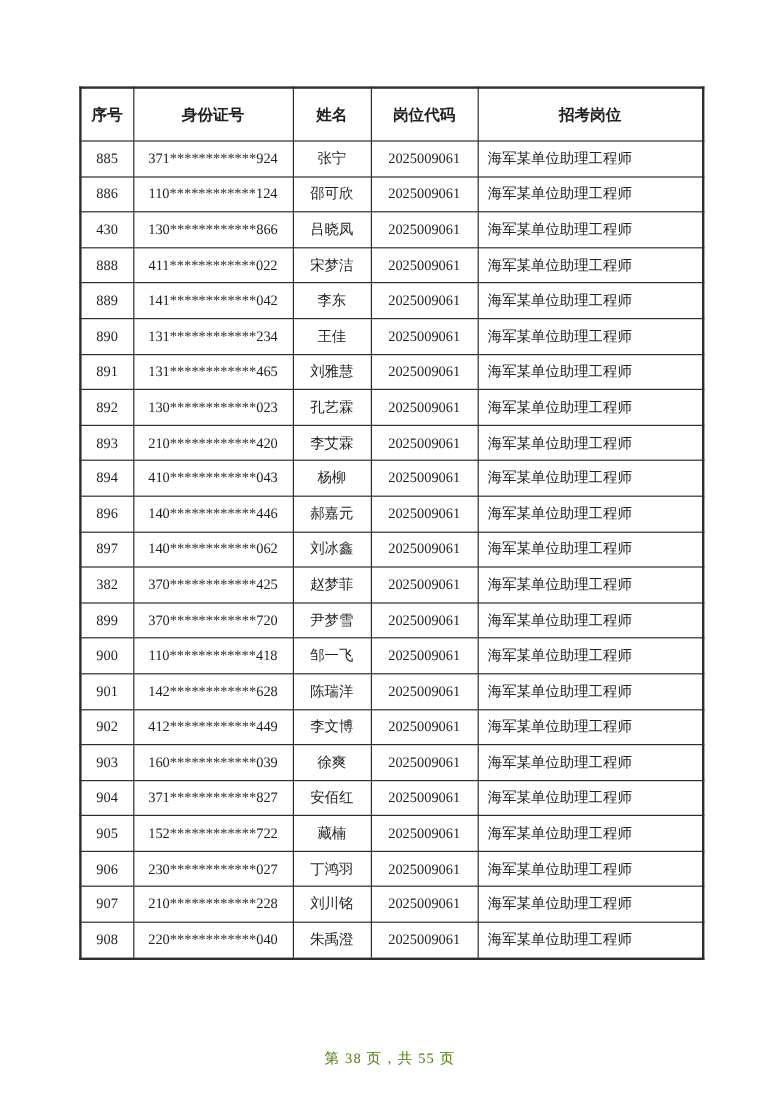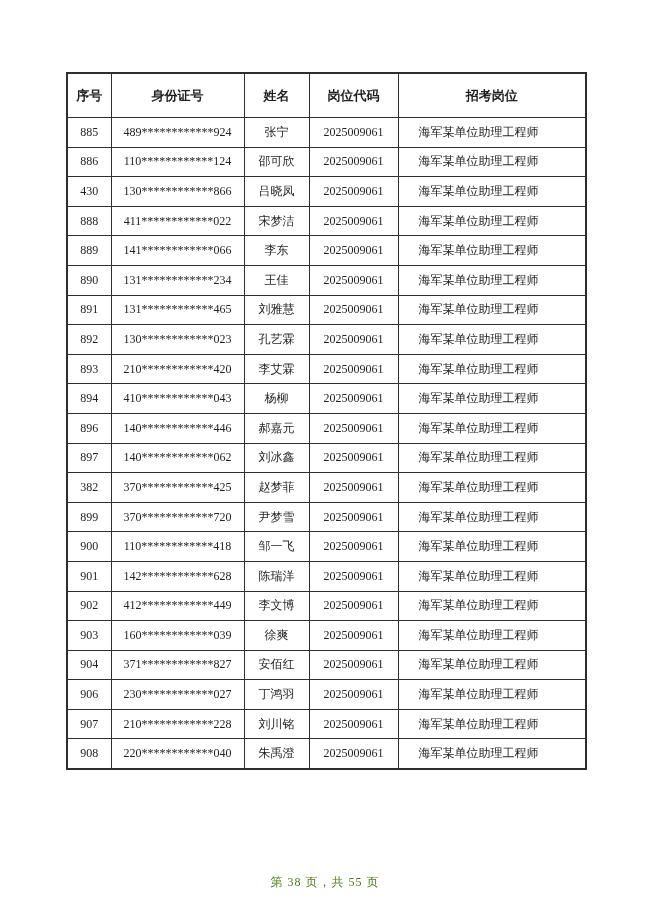--- a/index.html
+++ b/index.html
@@ -48,21 +48,21 @@
   }
   table.roster td {
     height: 28.6px;
     font-size: 12px;
     font-weight: normal;
     text-align: center;
     vertical-align: middle;
   }
   table.roster td.cell-job-title {
     text-align: left;
-    padding-left: 20px;
+    padding-left: 8px;
   }
   .col-serial   { width: 44px; }
   .col-id       { width: 133px; }
   .col-name     { width: 65px; }
   .col-code     { width: 89px; }
   .col-title    { width: 188px; }
   .page-footer {
     position: absolute;
     left: 0;
     top: 874px;
@@ -91,21 +91,21 @@
         <th>序号</th>
         <th>身份证号</th>
         <th>姓名</th>
         <th>岗位代码</th>
         <th>招考岗位</th>
       </tr>
     </thead>
     <tbody>
     <tr>
       <td class="cell-serial">885</td>
-      <td class="cell-id">489************924</td>
+      <td class="cell-id">371************924</td>
       <td class="cell-name">张宁</td>
       <td class="cell-code">2025009061</td>
       <td class="cell-job-title">海军某单位助理工程师</td>
     </tr>
 
     <tr>
       <td class="cell-serial">886</td>
       <td class="cell-id">110************124</td>
       <td class="cell-name">邵可欣</td>
       <td class="cell-code">2025009061</td>
@@ -123,21 +123,21 @@
     <tr>
       <td class="cell-serial">888</td>
       <td class="cell-id">411************022</td>
       <td class="cell-name">宋梦洁</td>
       <td class="cell-code">2025009061</td>
       <td class="cell-job-title">海军某单位助理工程师</td>
     </tr>
 
     <tr>
       <td class="cell-serial">889</td>
-      <td class="cell-id">141************066</td>
+      <td class="cell-id">141************042</td>
       <td class="cell-name">李东</td>
       <td class="cell-code">2025009061</td>
       <td class="cell-job-title">海军某单位助理工程师</td>
     </tr>
 
     <tr>
       <td class="cell-serial">890</td>
       <td class="cell-id">131************234</td>
       <td class="cell-name">王佳</td>
       <td class="cell-code">2025009061</td>
@@ -242,20 +242,27 @@
     </tr>
 
     <tr>
       <td class="cell-serial">904</td>
       <td class="cell-id">371************827</td>
       <td class="cell-name">安佰红</td>
       <td class="cell-code">2025009061</td>
       <td class="cell-job-title">海军某单位助理工程师</td>
     </tr>
 
+    <tr>
+      <td class="cell-serial">905</td>
+      <td class="cell-id">152************722</td>
+      <td class="cell-name">藏楠</td>
+      <td class="cell-code">2025009061</td>
+      <td class="cell-job-title">海军某单位助理工程师</td>
+    </tr>
 
     <tr>
       <td class="cell-serial">906</td>
       <td class="cell-id">230************027</td>
       <td class="cell-name">丁鸿羽</td>
       <td class="cell-code">2025009061</td>
       <td class="cell-job-title">海军某单位助理工程师</td>
     </tr>
 
     <tr>

